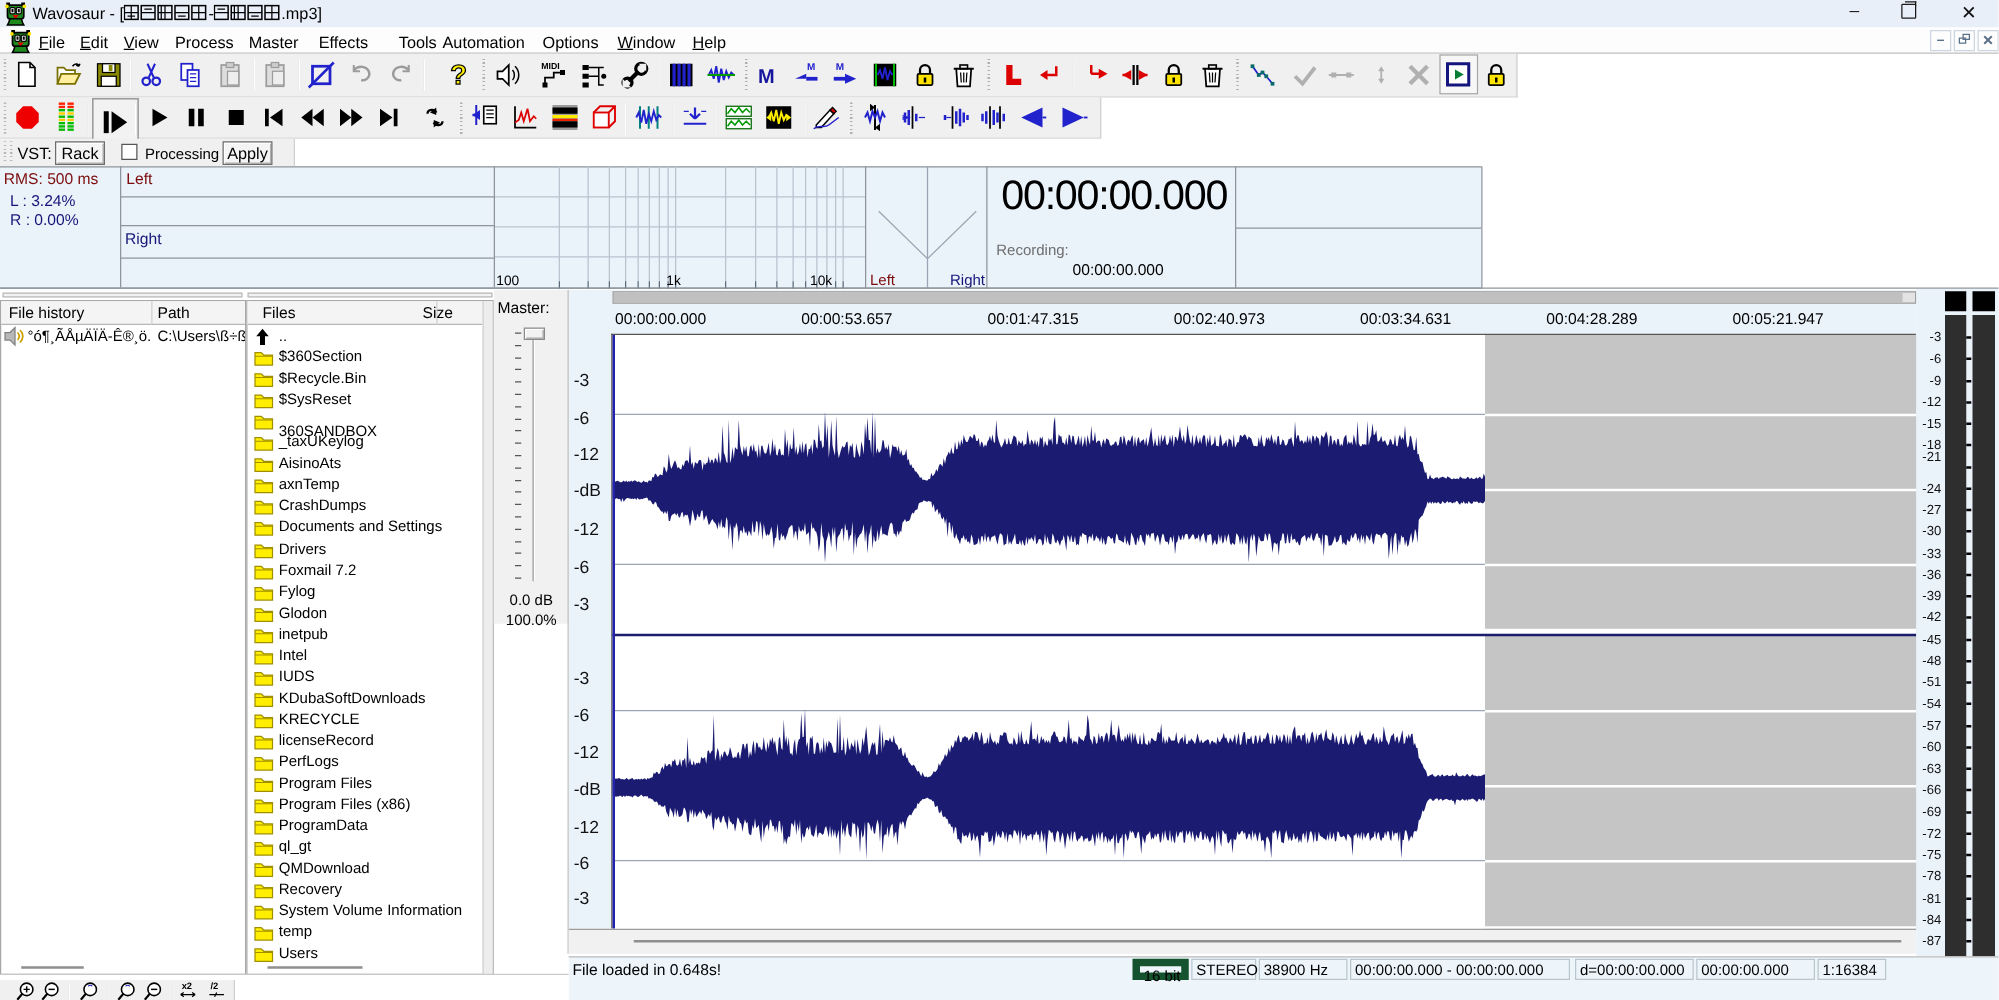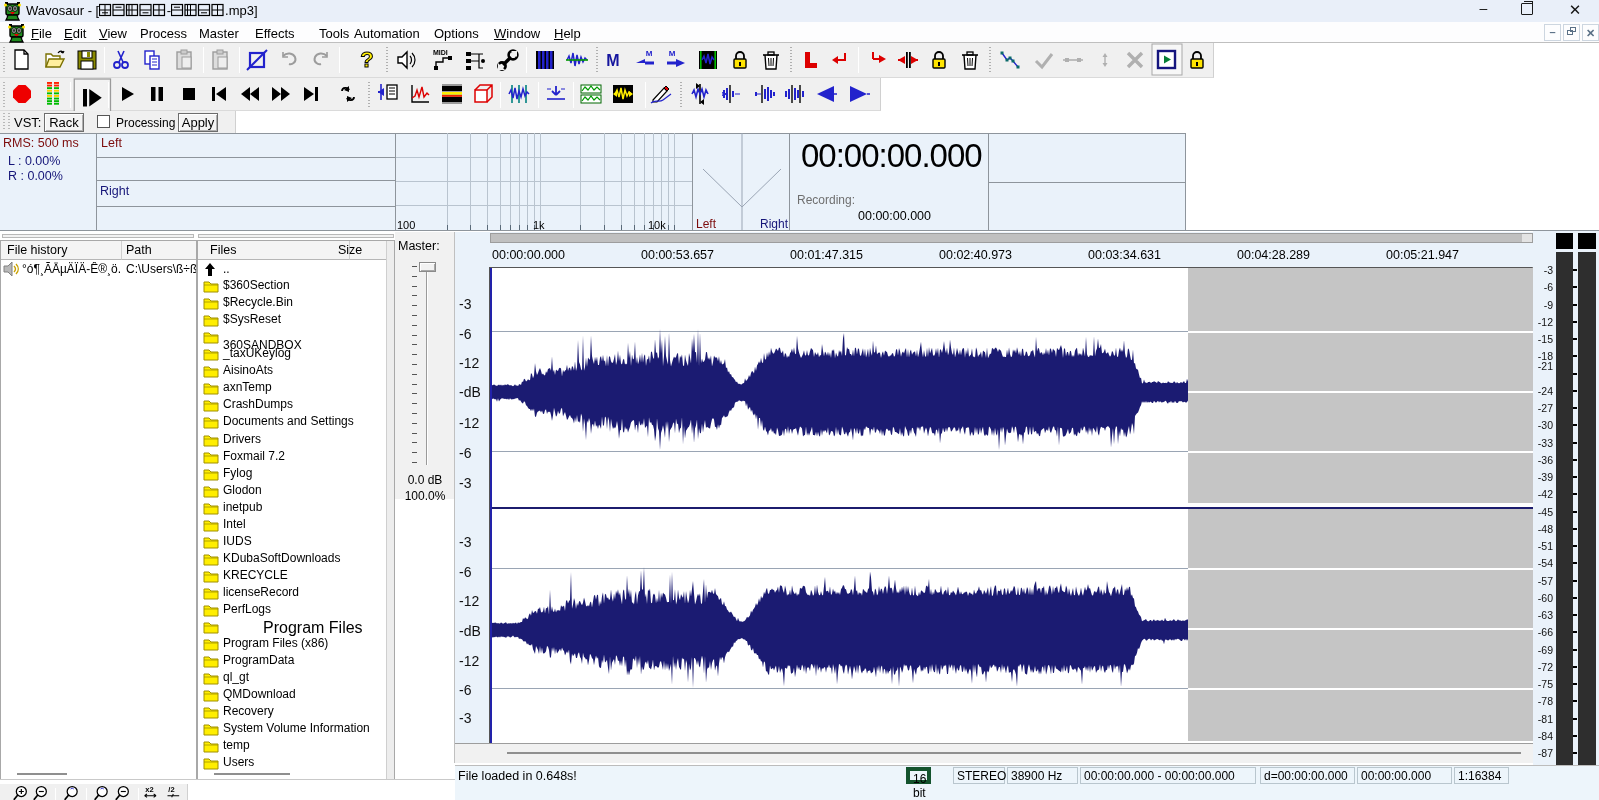--- a/index.html
+++ b/index.html
@@ -718,21 +718,21 @@
 <div class="abs" style="left:178px;top:113px;width:40px;height:19px;background:#f4f4f4;border:1px solid #6d6d6d;box-shadow:inset 1px 1px 0 #ffffff, inset -1px -1px 0 #b0b0b0;font-size:13px;text-align:center;line-height:17px;">Apply</div>
 
 <div class="abs dsep" style="left:3px;top:47px;height:26px;"></div>
 <div class="abs dsep" style="left:3px;top:82px;height:25px;"></div>
 <div class="abs dsep" style="left:3px;top:113px;height:18px;"></div>
 <div class="abs dsep" style="left:3px;top:786px;height:14px;"></div>
 <div class="abs dsep" style="left:8px;top:113px;height:18px;"></div>
 
 <div class="abs panelbg" style="left:0;top:133px;width:1185px;height:98px;border-top:1px solid #8e959c;border-bottom:1px solid #8e959c;"></div>
 <div class="abs maroon" style="left:3px;top:136px;font-size:12.5px;">RMS: 500 ms</div>
-<div class="abs navy" style="left:8px;top:154px;font-size:12.5px;">L : 0.00%</div>
+<div class="abs navy" style="left:8px;top:154px;font-size:12.5px;">L : 3.24%</div>
 <div class="abs navy" style="left:8px;top:169px;font-size:12.5px;">R : 0.00%</div>
 
 <div class="abs" style="left:96px;top:133px;width:300px;height:97px;border-left:1px solid #8e959c;border-right:1px solid #8e959c;"></div>
 <div class="abs" style="left:96px;top:157px;width:300px;height:1px;background:#8e959c;"></div>
 <div class="abs" style="left:96px;top:180px;width:300px;height:1px;background:#8e959c;"></div>
 <div class="abs" style="left:96px;top:206px;width:300px;height:1px;background:#8e959c;"></div>
 <div class="abs maroon" style="left:101px;top:136px;font-size:12.5px;">Left</div>
 <div class="abs navy" style="left:100px;top:184px;font-size:12.5px;">Right</div>
 
 <div class="gridv" style="left:446.5px;top:133px;height:92px;"></div>
@@ -963,21 +963,21 @@
           <path d="M1 6 L15 6" stroke="#a09000" stroke-width="0.8"></path>
         </svg>
       </div>
       <div style="position:absolute;left:26px;top:342px;font-size:12px;white-space:nowrap;">PerfLogs</div>
       <div style="position:absolute;left:6px;top:360.05px;">
         <svg width="16" height="14" viewBox="0 0 16 14" style="position:absolute;overflow:visible;">
           <path d="M1 4 L1 13 L15 13 L15 5 L8 5 L6 3 L1 3 Z" fill="#ffee00" stroke="#a09000" stroke-width="1"></path>
           <path d="M1 6 L15 6" stroke="#a09000" stroke-width="0.8"></path>
         </svg>
       </div>
-      <div style="position:absolute;left:26px;top:359.05px;font-size:16px;white-space:nowrap;margin-left:40px;">Program Files</div>
+      <div style="position:absolute;left:26px;top:359.05px;font-size:12px;white-space:nowrap;">Program Files</div>
       <div style="position:absolute;left:6px;top:377.1px;">
         <svg width="16" height="14" viewBox="0 0 16 14" style="position:absolute;overflow:visible;">
           <path d="M1 4 L1 13 L15 13 L15 5 L8 5 L6 3 L1 3 Z" fill="#ffee00" stroke="#a09000" stroke-width="1"></path>
           <path d="M1 6 L15 6" stroke="#a09000" stroke-width="0.8"></path>
         </svg>
       </div>
       <div style="position:absolute;left:26px;top:376.1px;font-size:12px;white-space:nowrap;">Program Files (x86)</div>
       <div style="position:absolute;left:6px;top:394.15000000000003px;">
         <svg width="16" height="14" viewBox="0 0 16 14" style="position:absolute;overflow:visible;">
           <path d="M1 4 L1 13 L15 13 L15 5 L8 5 L6 3 L1 3 Z" fill="#ffee00" stroke="#a09000" stroke-width="1"></path>
@@ -1189,21 +1189,21 @@
       <div style="position:absolute;left:1573px;top:700.25px;width:4px;height:2px;background:#000;"></div>
       <div style="position:absolute;left:1573px;top:717.5px;width:4px;height:2px;background:#000;"></div>
       <div style="position:absolute;left:1573px;top:734.75px;width:4px;height:2px;background:#000;"></div>
       <div style="position:absolute;left:1573px;top:752px;width:4px;height:2px;background:#000;"></div>
     </div>
 <div class="abs" style="left:0px;top:230px;width:1599px;height:1px;background:#8e959c;"></div>
 
 <div class="abs" style="left:455px;top:765px;width:1144px;height:35px;background:#edf5fb;border-top:1px solid #bcbcbc;"></div>
 <div class="abs" style="left:458px;top:769px;font-size:12.5px;color:#000;">File loaded in 0.648s!</div>
 <div class="abs" id="statusfields" style="top:766px;font-size:12px;color:#000;">
-      <div style="position:absolute;left:906px;top:1px;width:25px;height:17px;border:4px solid #14532d;padding:1px 0 0 3px;">16 bit</div>
+      <div style="position:absolute;left:906px;top:1px;width:45px;height:17px;border:6px solid #14532d;padding:1px 0 0 3px;">16 bit</div>
       <div style="position:absolute;left:953px;top:1px;width:52px;height:17px;border:1px solid #b9c6ce;padding:1px 0 0 3px;">STEREO</div>
       <div style="position:absolute;left:1007px;top:1px;width:71px;height:17px;border:1px solid #b9c6ce;padding:1px 0 0 3px;">38900 Hz</div>
       <div style="position:absolute;left:1080px;top:1px;width:176px;height:17px;border:1px solid #b9c6ce;padding:1px 0 0 3px;">00:00:00.000 - 00:00:00.000</div>
       <div style="position:absolute;left:1260px;top:1px;width:95px;height:17px;border:1px solid #b9c6ce;padding:1px 0 0 3px;">d=00:00:00.000</div>
       <div style="position:absolute;left:1357px;top:1px;width:95px;height:17px;border:1px solid #b9c6ce;padding:1px 0 0 3px;">00:00:00.000</div>
       <div style="position:absolute;left:1454px;top:1px;width:55px;height:17px;border:1px solid #b9c6ce;padding:1px 0 0 3px;">1:16384</div>
     </div>
 
 <div class="abs tb" style="left:0;top:784px;width:188px;height:16px;border-right:1px solid #d0d0d0;"></div>
 <div class="abs" id="zoombar" style="left:0;top:784px;">

